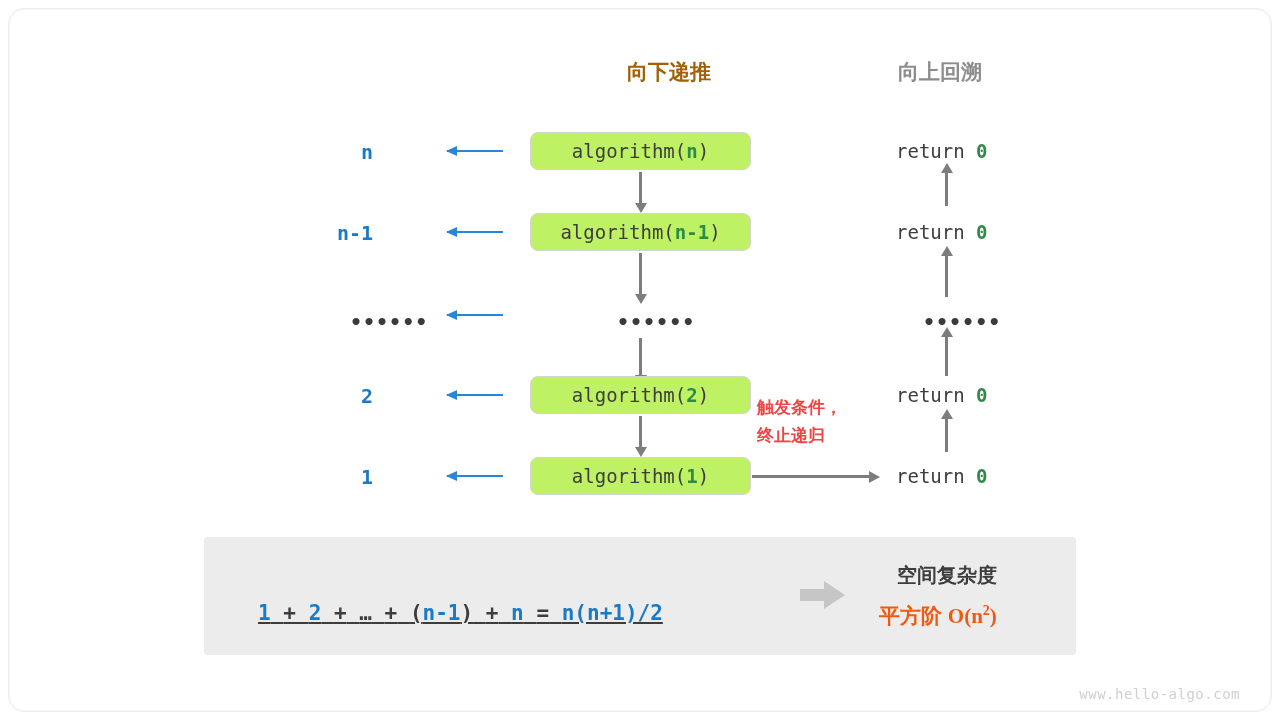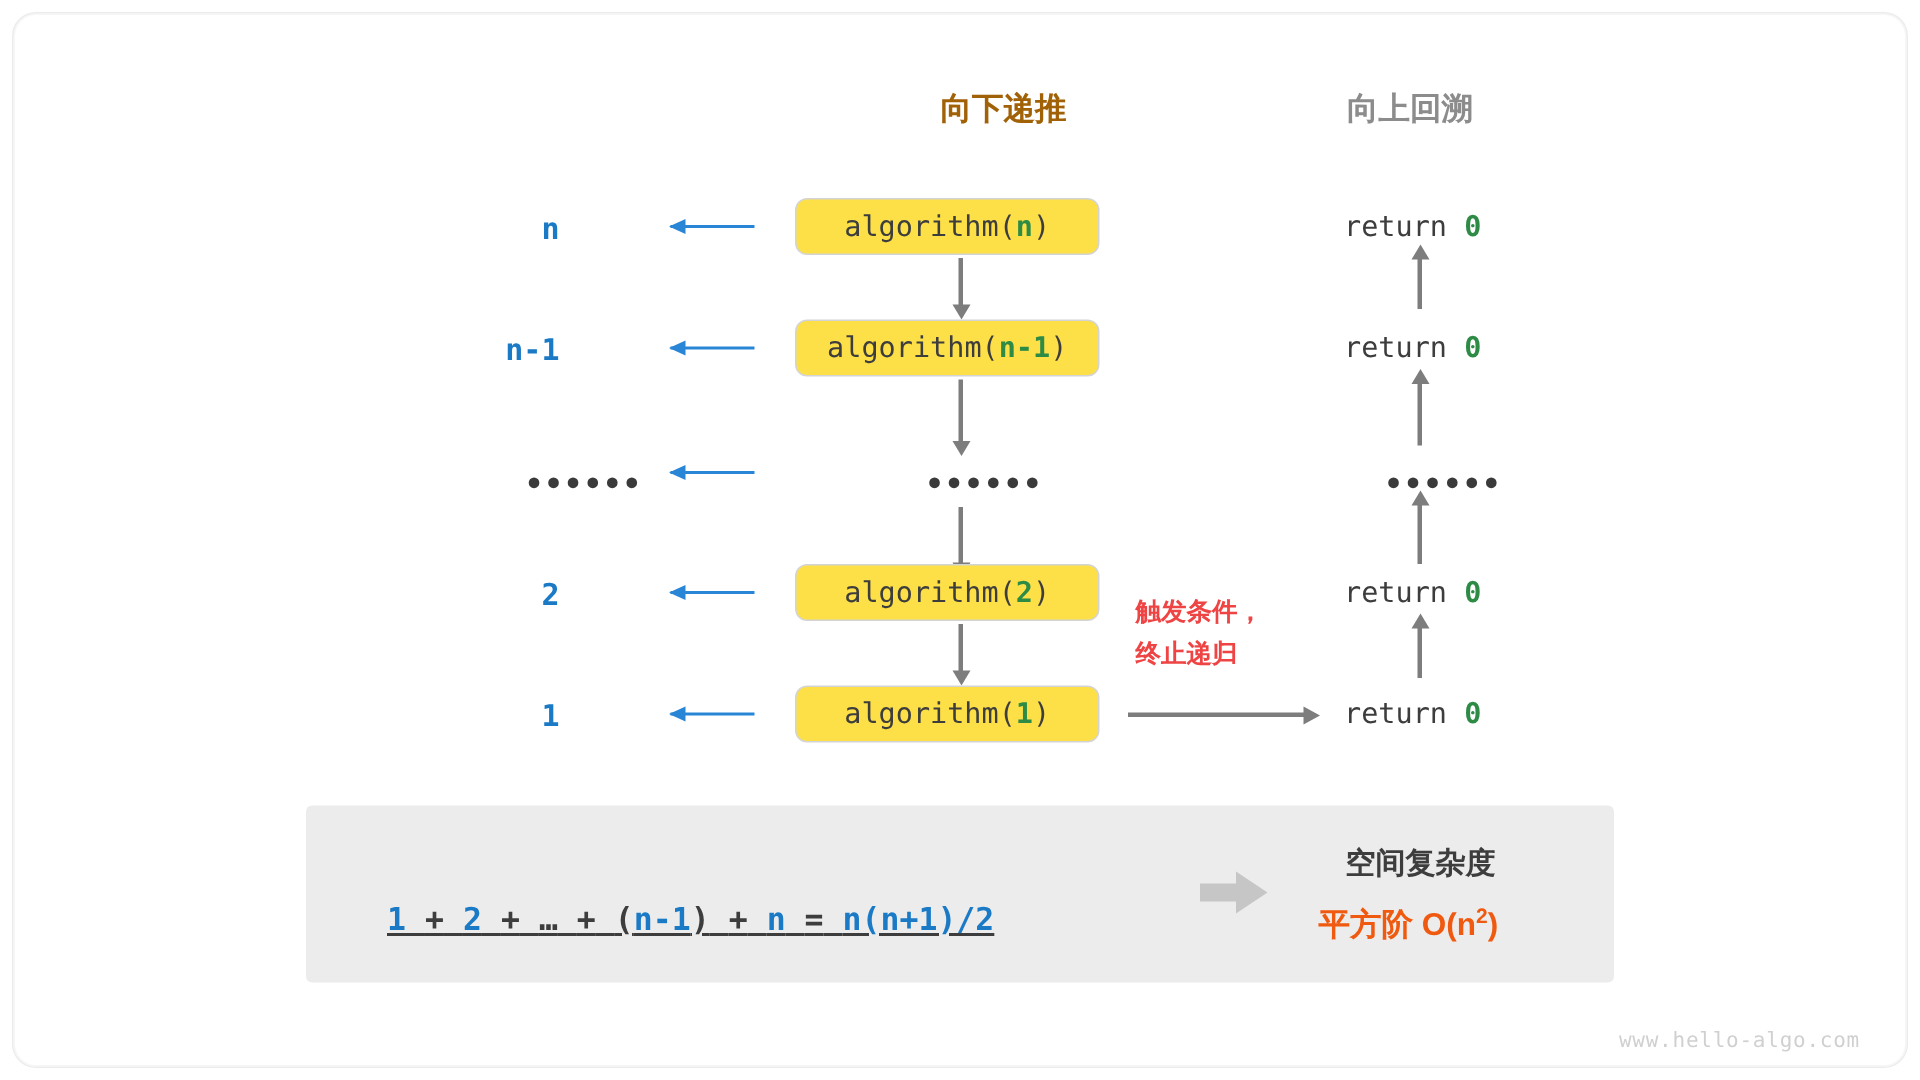--- a/index.html
+++ b/index.html
@@ -76,23 +76,23 @@
     width: 0; height: 0;
     border-top: 5px solid transparent;
     border-bottom: 5px solid transparent;
     border-right: 11px solid #2986d6;
   }
 
   
   .callbox {
     position: absolute;
     box-sizing: border-box;
-    width: 203px;
+    width: 221px;
     height: 38px;
-    background: #fde047;
+    background: #bef264;
     border: 1px solid #d4d4d4;
     border-radius: 8px;
     display: flex;
     align-items: center;
     justify-content: center;
     font-family: "DejaVu Sans Mono", "Liberation Mono", monospace;
     font-size: 19px;
     color: #3d3d3d;
     white-space: nowrap;
     letter-spacing: 0px;
@@ -234,21 +234,21 @@
   .panel-right-value {
     position: absolute;
     left: 879px;
     top: 602px;
     font-weight: bold;
     font-size: 21px;
     color: #ef5a10;
     white-space: nowrap;
   }
   .panel-right-value .mono {
-    font-family: Liberation Sans, sans-serif;
+    font-family: Liberation Serif, serif;
   }
   .panel-right-value sup { font-size: 14px; }
 
   .watermark {
     position: absolute;
     right: 40px;
     bottom: 18px;
     font-family: "DejaVu Sans Mono", "Liberation Mono", monospace;
     font-size: 14px;
     color: #d0d0d0;

